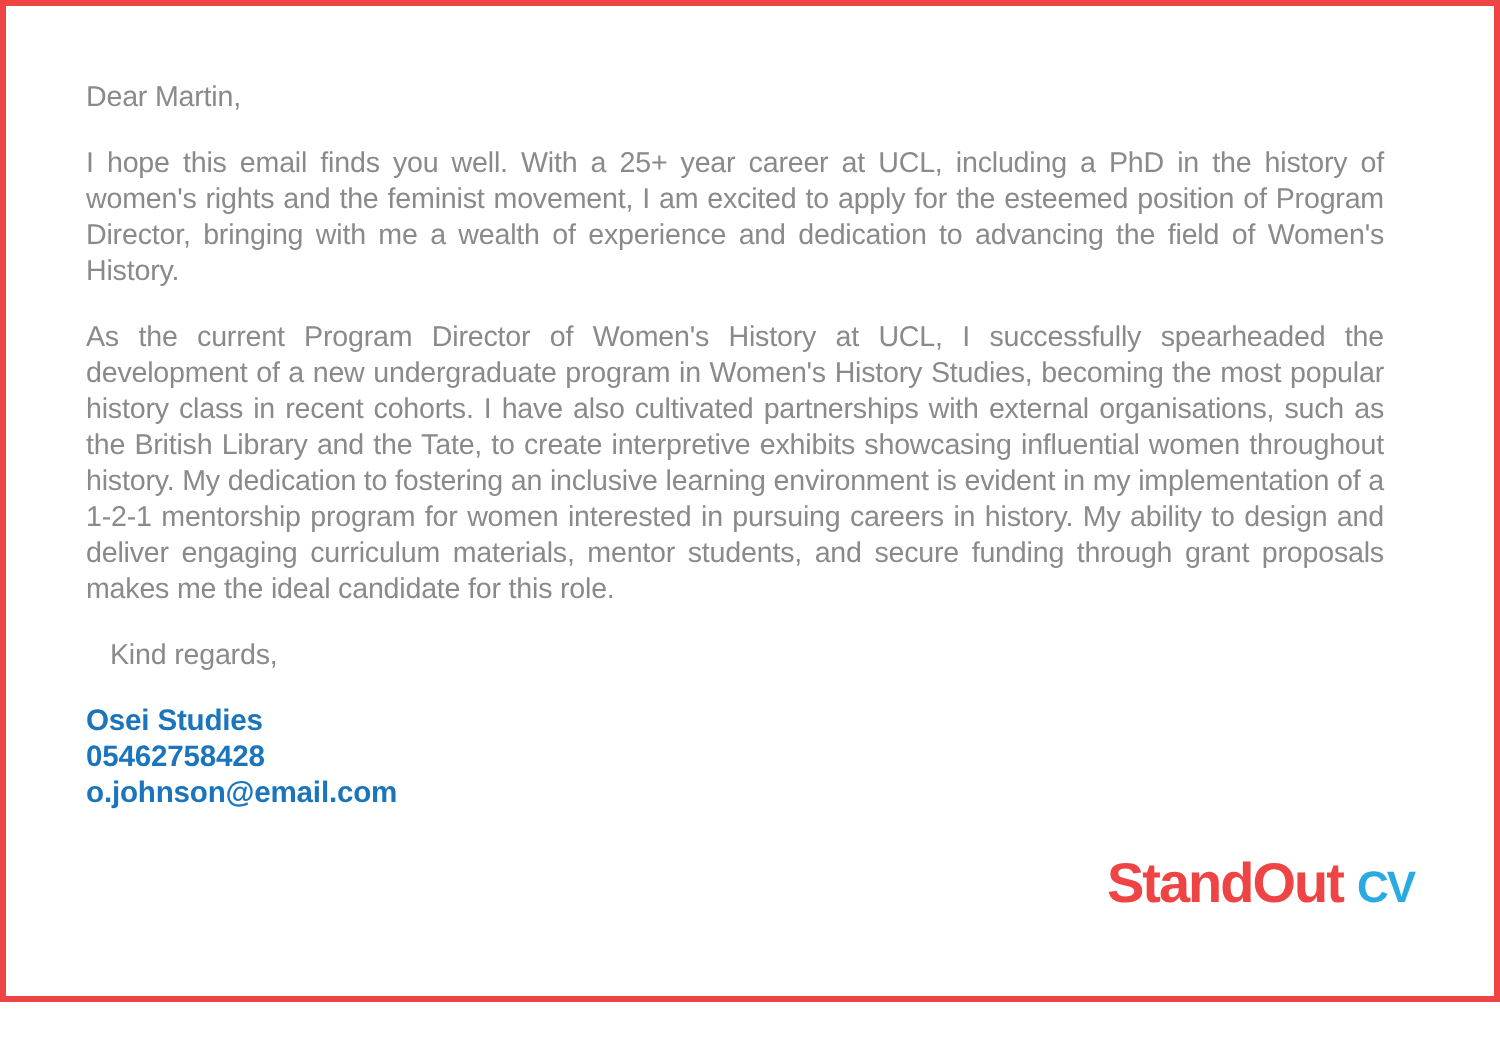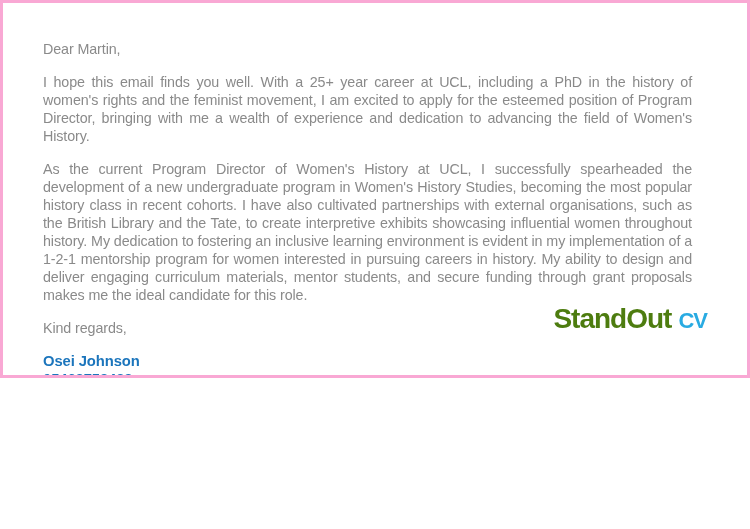--- a/index.html
+++ b/index.html
@@ -3,61 +3,61 @@
 <meta charset="utf-8">
 <style>
   html, body {
     margin: 0;
     padding: 0;
     background: #ffffff;
   }
   .page {
     position: relative;
     width: 750px;
-    height: 378px;
+    height: 501px;
     box-sizing: border-box;
     background: #ffffff;
-    border: 3px solid #f9a8d4;
+    border: 3px solid #ef4444;
     padding: 37px 54px 0 40px;
     overflow: hidden;
     font-family: "Liberation Sans", "DejaVu Sans", sans-serif;
     color: #8a8a8a;
     font-size: 14.3px;
     line-height: 18px;
     letter-spacing: -0.1px;
   }
   .salutation {
     margin: 0 0 15px 0;
     text-align: left;
   }
   .para {
     margin: 0 1px 15px 0;
     text-align: justify;
   }
   .closing {
-    margin: 0 0 15px 0;
+    margin: 0 0 15px 12px;
     text-align: left;
   }
   .signature {
     font-weight: bold;
     color: #1b75bc;
     font-size: 14.8px;
     line-height: 18px;
   }
   .logo {
     position: absolute;
     right: 40px;
     bottom: 42px;
     font-weight: bold;
     letter-spacing: -1px;
     line-height: 1;
     white-space: nowrap;
   }
   .logo-primary {
-    color: #4d7c0f;
+    color: #ef4444;
     font-size: 28px;
   }
   .logo-accent {
     color: #29abe2;
     font-size: 22px;
     margin-left: 7px;
   }
 </style>
 </head>
 <body>
@@ -67,21 +67,21 @@
   <div class="salutation">Dear Martin,</div>
 
   <p class="para">I hope this email finds you well. With a 25+ year career at UCL, including a PhD in the history of women's rights and the feminist movement, I am excited to apply for the esteemed position of Program Director, bringing with me a wealth of experience and dedication to advancing the field of Women's History.</p>
 
   <p class="para">As the current Program Director of Women's History at UCL, I successfully spearheaded the development of a new undergraduate program in Women's History Studies, becoming the most popular history class in recent cohorts. I have also cultivated partnerships with external organisations, such as the British Library and the Tate, to create interpretive exhibits showcasing influential women throughout history. My dedication to fostering an inclusive learning environment is evident in my implementation of a 1-2-1 mentorship program for women interested in pursuing careers in history. My ability to design and deliver engaging curriculum materials, mentor students, and secure funding through grant proposals makes me the ideal candidate for this role.</p>
 
 
   <div class="closing">Kind regards,</div>
 
   <div class="signature">
-    <div>Osei Johnson</div>
+    <div>Osei Studies</div>
     <div>05462758428</div>
     <div>o.johnson@email.com</div>
   </div>
 
   <div class="logo">
     <span class="logo-primary">StandOut</span><span class="logo-accent">CV</span>
   </div>
 
 </div>
 

